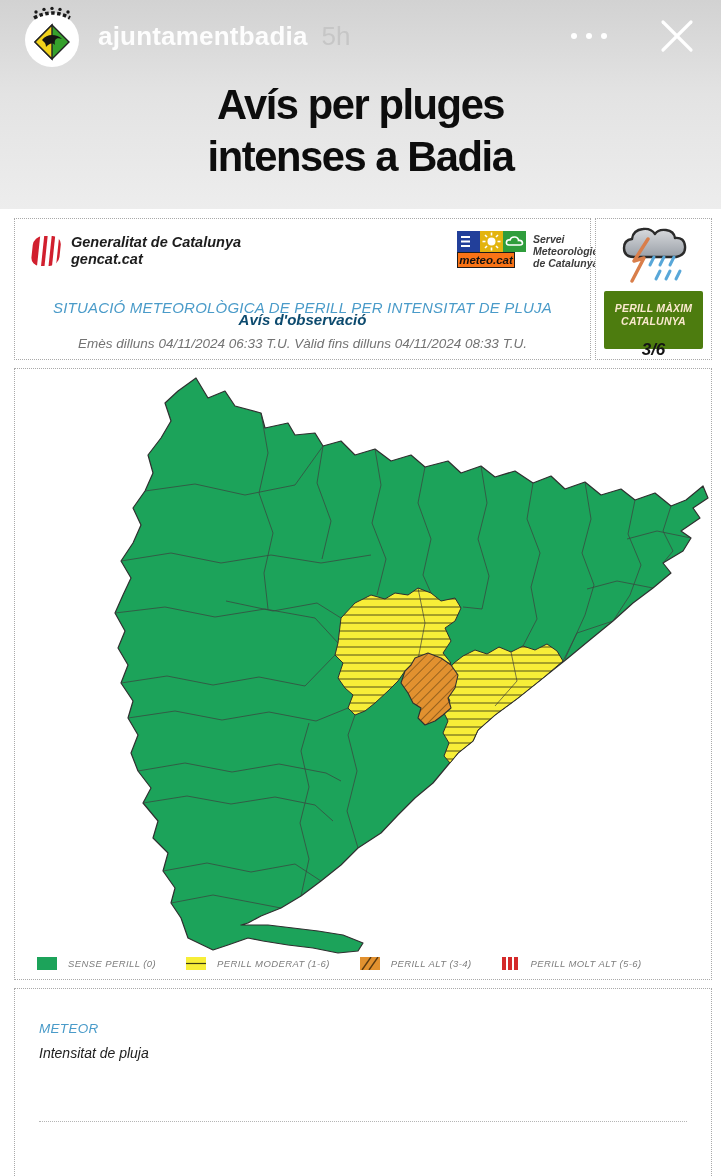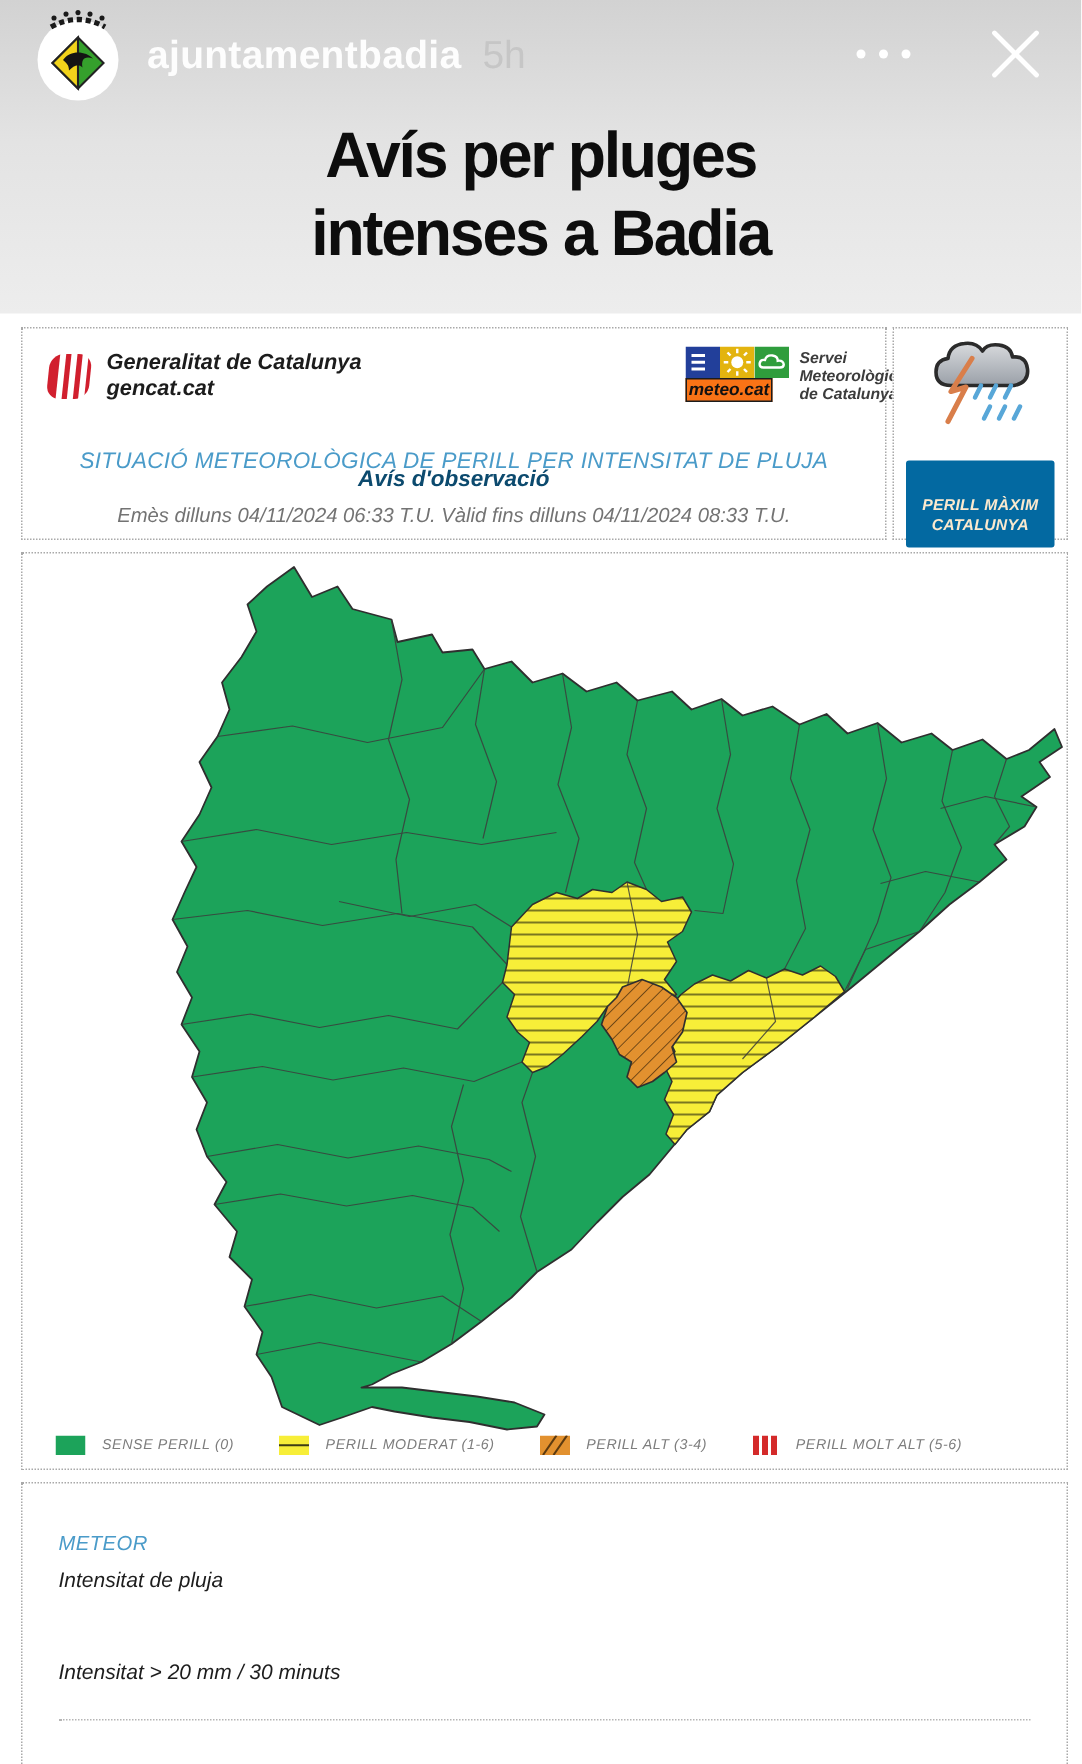--- a/index.html
+++ b/index.html
@@ -41,22 +41,22 @@
   .mc-service{font-size:10.5px;font-weight:700;color:#3c3c3c;line-height:1.15;padding-top:2px;}
   .situacio{position:absolute;left:0;top:68px;width:100%;text-align:center;
     font-size:15px;font-weight:400;color:#4a9bc9;letter-spacing:.2px;margin-top:12px;}
   .avis{position:absolute;left:0;top:92px;width:100%;text-align:center;
     font-size:15px;font-weight:700;color:#0c4a6e;}
   .emes{position:absolute;left:0;top:117px;width:100%;text-align:center;
     font-size:13.5px;color:#737373;}
 
   
   .cloud-wrap{position:absolute;left:0;top:4px;width:100%;height:66px;}
-  .badge{position:absolute;left:8px;top:88px;width:99px;height:58px;background:#0369a1;
-    border-radius:2px;box-sizing:border-box;padding-top:24px;}
+  .badge{position:absolute;left:8px;top:72px;width:99px;height:58px;background:#4d7c0f;
+    border-radius:2px;box-sizing:border-box;padding-top:11px;}
   .badge .bl{font-size:10.5px;font-weight:700;color:#fbe9ce;line-height:1.25;letter-spacing:.2px;}
   .badge .bv{font-size:17px;font-weight:800;color:#141414;margin-top:12px;}
 
   
   .catmap{position:absolute;left:2px;top:2px;}
   .legend{position:absolute;left:22px;bottom:9px;display:flex;align-items:flex-end;gap:0;}
   .leg-item{display:flex;align-items:center;margin-right:30px;}
   .leg-item svg{margin-right:11px;}
   .leg-label{font-size:9.5px;color:#7d7d7d;letter-spacing:.4px;}
 
@@ -301,18 +301,17 @@
         </svg>
         <span class="leg-label">PERILL MOLT ALT (5-6)</span>
       </div>
     </div>
   </section>
 
   <section class="panel details-panel">
     <div class="blue-label dp-meteor">METEOR</div>
     <div class="detail-value">Intensitat de pluja</div>
     <div class="dp-gap"></div>
-    <div class="detail-value">Intensitat &gt; 20 mm / 30 minuts</div>
     <div class="dotted-sep"></div>
 
   </section>
 
 </div>
 
 </body></html>

